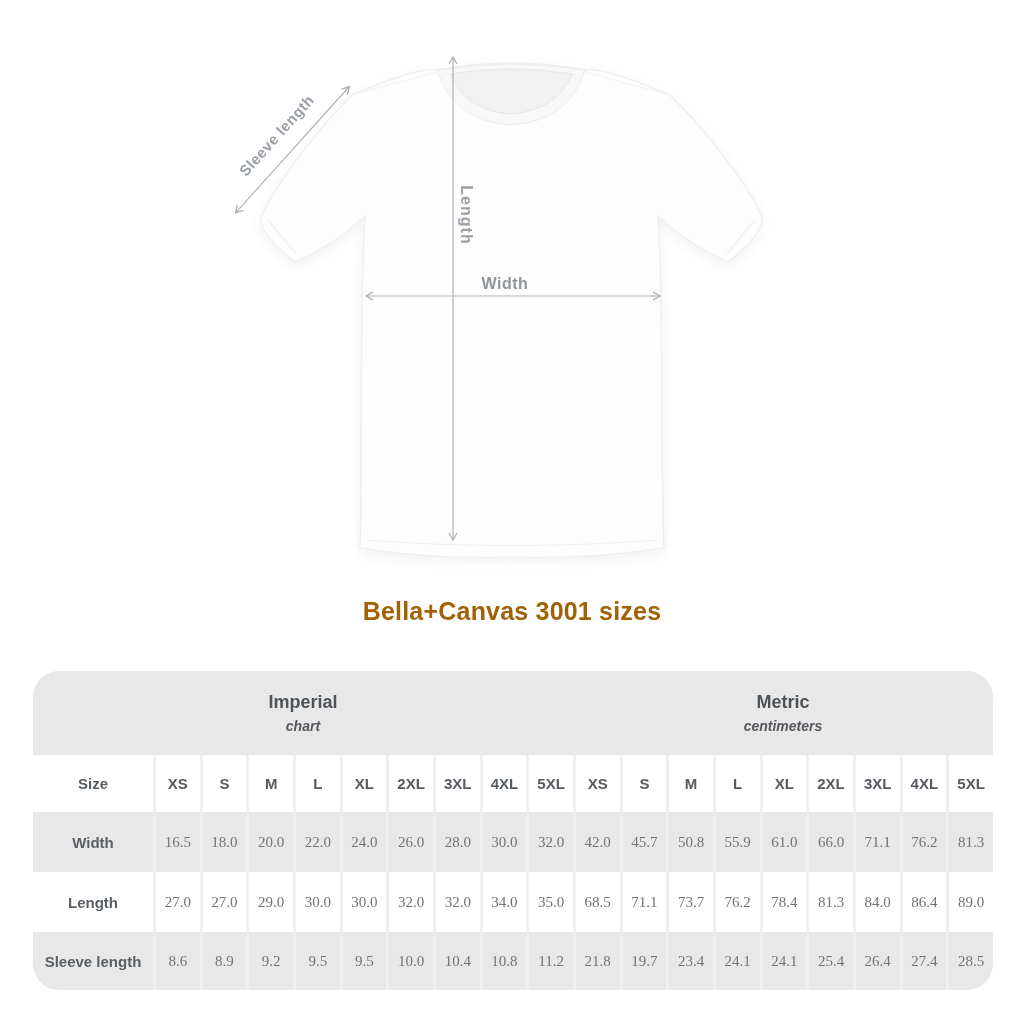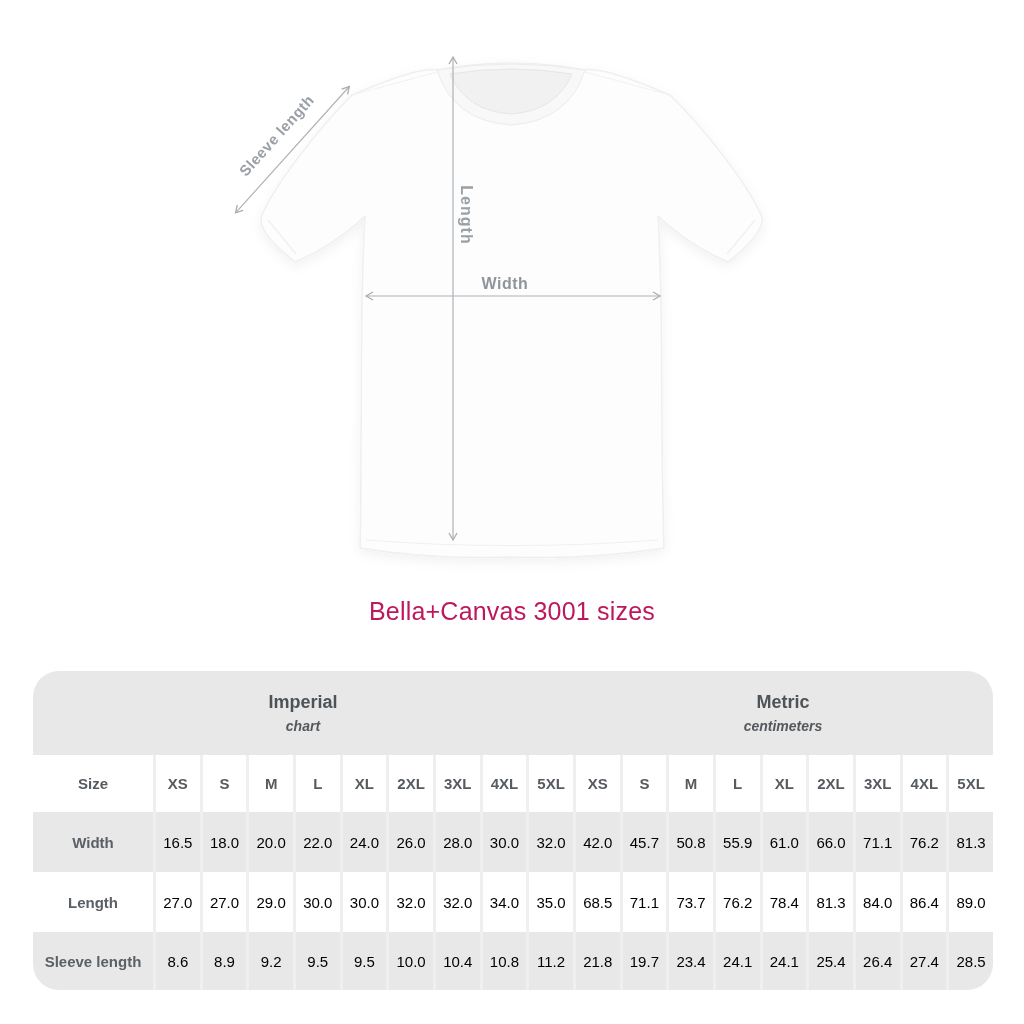--- a/index.html
+++ b/index.html
@@ -4,39 +4,39 @@
 <style>
   html,body{margin:0;padding:0;}
   body{
     width:1024px;height:1024px;background:#ffffff;
     font-family:"Liberation Sans", sans-serif;
     position:relative;overflow:hidden;
   }
   .diagram{position:absolute;top:0;left:0;}
 
   .title-block{position:absolute;top:597px;left:0;width:1024px;text-align:center;}
-  .page-title{margin:0;font-size:25px;font-weight:normal;color:#be185d;letter-spacing:.2px;}
+  .page-title{margin:0;font-size:25px;font-weight:bold;color:#a16207;letter-spacing:.2px;}
   .page-subtitle{margin:10px 0 0 0;font-size:14.5px;font-style:italic;color:#6a7075;}
 
   .table-wrap{
     position:absolute;top:671px;left:33px;width:960px;
     border-radius:26px;overflow:hidden;background:#ffffff;
   }
   table.size-table{width:100%;border-collapse:separate;border-spacing:0;table-layout:fixed;}
   .size-table col.label-col{width:120px;}
   .size-table th,.size-table td{
     box-sizing:border-box;text-align:center;vertical-align:middle;padding:0;
     font-size:15px;white-space:nowrap;
   }
   tr.band th{background:#e8e8e9;height:84px;}
   .group-label{font-size:18px;font-weight:bold;color:#4e5358;}
   .group-sub{font-size:14px;font-style:italic;color:#54585c;margin-top:5px;}
   tr.sizes-row th{height:57px;background:#ffffff;font-weight:bold;color:#565b60;margin-top:36px;}
   tr.data-row th.row-label{font-weight:bold;color:#5a6065;}
-  tr.data-row td{color:#000000;}
+  tr.data-row td{color:#737373;font-family:Liberation Serif, serif;}
   tr.shaded th,tr.shaded td{background:#e8e8e9;}
   tr.plain th,tr.plain td{background:#ffffff;}
   tr.r-60 th,tr.r-60 td{height:60px;}
   tr.r-58 th,tr.r-58 td{height:58px;}
   tr.sizes-row th:not(:first-child),
   tr.data-row th:not(:first-child),
   tr.data-row td{border-left:3px solid #efefef;}
   tr.data-row th.row-label{border-left:none;}
   svg text{user-select:none;}
 </style>

